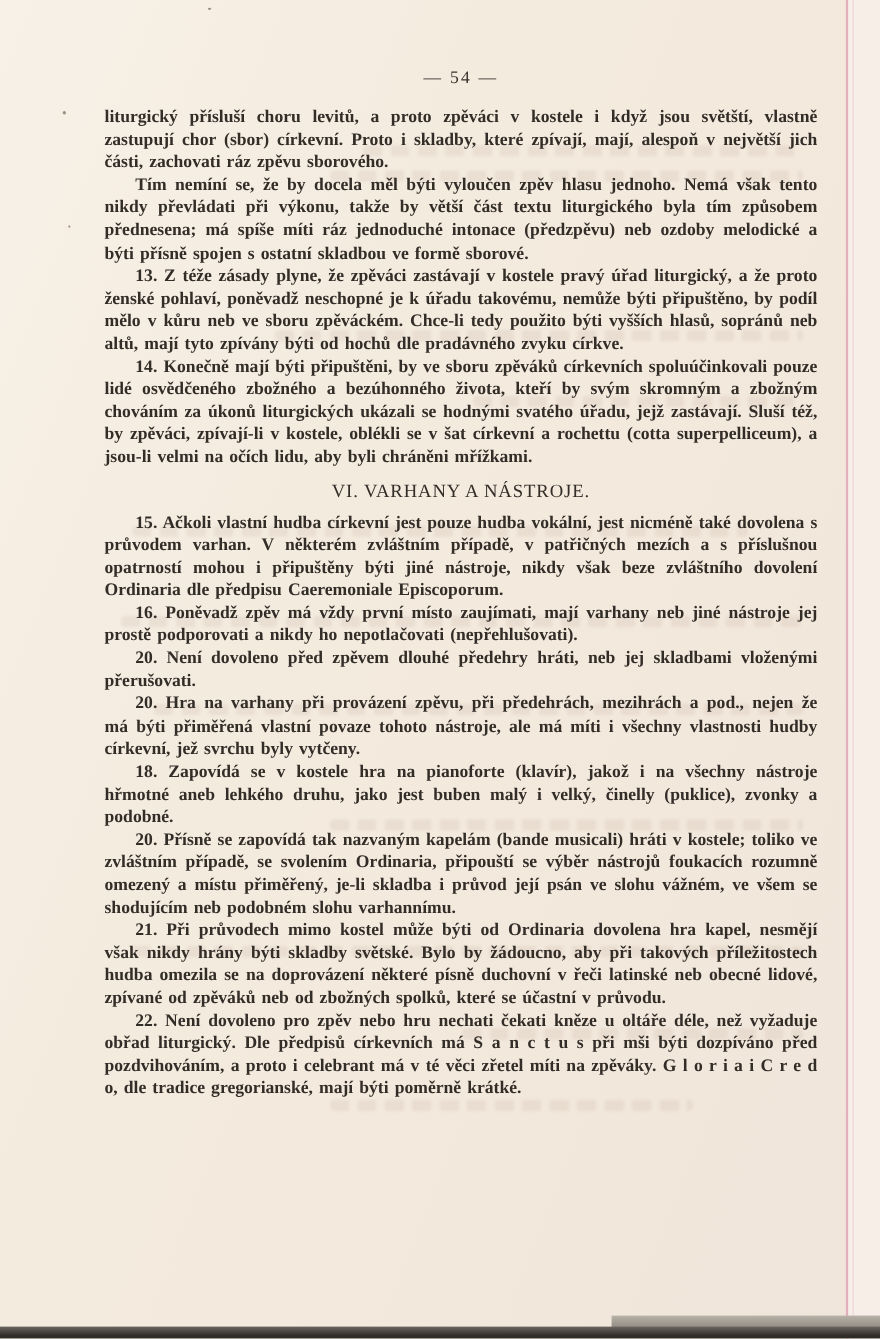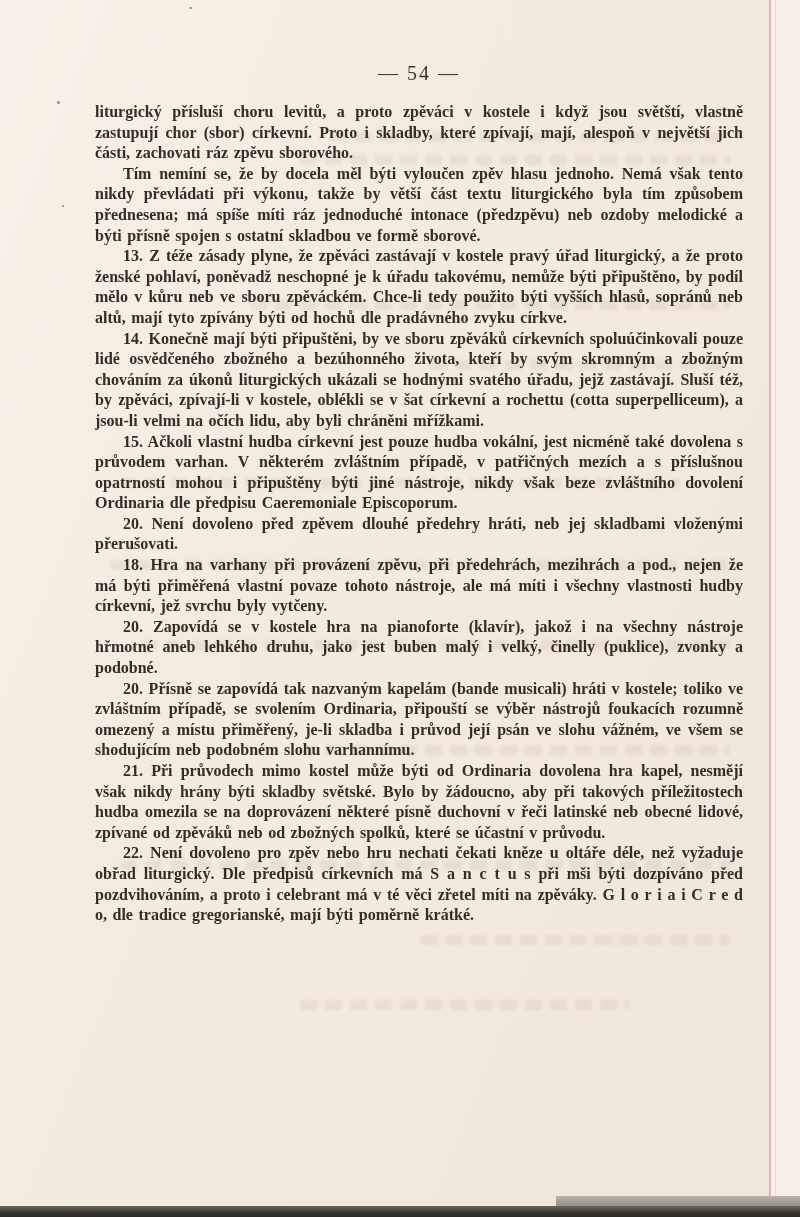--- a/index.html
+++ b/index.html
@@ -17,21 +17,21 @@
   .ghost{
     position:absolute;display:block;height:10px;border-radius:4px;
     background:repeating-linear-gradient(90deg,rgba(158,128,112,.38) 0 17px,rgba(158,128,112,0) 17px 25px);
     filter:blur(1.6px);opacity:.30;pointer-events:none;
   }
   .speck{position:absolute;border-radius:50%;background:#857767;opacity:.8;}
   .text-block{
     position:absolute;left:95px;top:62px;width:648px;
   }
   .page-number{
-    text-align:center;font-size:20px;letter-spacing:2px;
+    text-align:center;font-size:16px;letter-spacing:2px;
     margin:0 0 17px 0;color:#3a332d;
   }
   .text-block p{
     margin:0;font-size:16px;line-height:20.6px;text-align:justify;
     word-spacing:1.5px;color:#332d28;font-weight:bold;
   }
   .text-block p.indent{text-indent:28px;}
   .text-block h2{
     font-weight:normal;font-size:17px;letter-spacing:.8px;
     text-align:center;margin:10px 0 9px 0;color:#332d28;
@@ -66,25 +66,27 @@
   <span class="speck" style="left:62px;top:205px;width:2px;height:2px;"></span>
 
   <div class="text-block">
     <div class="page-number">— 54 —</div>
 
     <p>liturgický přísluší choru levitů, a proto zpěváci v kostele i když jsou světští, vlastně zastupují chor (sbor) církevní. Proto i skladby, které zpívají, mají, alespoň v největší jich části, zachovati ráz zpěvu sborového.</p>
     <p class="indent">Tím nemíní se, že by docela měl býti vyloučen zpěv hlasu jednoho. Nemá však tento nikdy převládati při výkonu, takže by větší část textu liturgického byla tím způsobem přednesena; má spíše míti ráz jednoduché intonace (předzpěvu) neb ozdoby melodické a býti přísně spojen s ostatní skladbou ve formě sborové.</p>
     <p class="indent">13. Z téže zásady plyne, že zpěváci zastávají v kostele pravý úřad liturgický, a že proto ženské pohlaví, poněvadž neschopné je k úřadu takovému, nemůže býti připuštěno, by podíl mělo v kůru neb ve sboru zpěváckém. Chce-li tedy použito býti vyšších hlasů, sopránů neb altů, mají tyto zpívány býti od hochů dle pradávného zvyku církve.</p>
     <p class="indent">14. Konečně mají býti připuštěni, by ve sboru zpěváků církevních spoluúčinkovali pouze lidé osvědčeného zbožného a bezúhonného života, kteří by svým skromným a zbožným chováním za úkonů liturgických ukázali se hodnými svatého úřadu, jejž zastávají. Sluší též, by zpěváci, zpívají-li v kostele, oblékli se v šat církevní a rochettu (cotta superpelliceum), a jsou-li velmi na očích lidu, aby byli chráněni mřížkami.</p>
 
+    <h2>VI. VARHANY A NÁSTROJE.</h2>
 
     <p class="indent">15. Ačkoli vlastní hudba církevní jest pouze hudba vokální, jest nicméně také dovolena s průvodem varhan. V některém zvláštním případě, v patřičných mezích a s příslušnou opatrností mohou i připuštěny býti jiné nástroje, nikdy však beze zvláštního dovolení Ordinaria dle předpisu Caeremoniale Episcoporum.</p>
+    <p class="indent">16. Poněvadž zpěv má vždy první místo zaujímati, mají varhany neb jiné nástroje jej prostě podporovati a nikdy ho nepotlačovati (nepřehlušovati).</p>
     <p class="indent">20. Není dovoleno před zpěvem dlouhé předehry hráti, neb jej skladbami vloženými přerušovati.</p>
-    <p class="indent">18. Hra na varhany při provázení zpěvu, při předehrách, mezihrách a pod., nejen že má býti přiměřená vlastní povaze tohoto nástroje, ale má míti i všechny vlastnosti hudby církevní, jež svrchu byly vytčeny.</p>
-    <p class="indent">20. Zapovídá se v kostele hra na pianoforte (klavír), jakož i na všechny nástroje hřmotné aneb lehkého druhu, jako jest buben malý i velký, činelly (puklice), zvonky a podobné.</p>
+    <p class="indent">20. Hra na varhany při provázení zpěvu, při předehrách, mezihrách a pod., nejen že má býti přiměřená vlastní povaze tohoto nástroje, ale má míti i všechny vlastnosti hudby církevní, jež svrchu byly vytčeny.</p>
+    <p class="indent">18. Zapovídá se v kostele hra na pianoforte (klavír), jakož i na všechny nástroje hřmotné aneb lehkého druhu, jako jest buben malý i velký, činelly (puklice), zvonky a podobné.</p>
     <p class="indent">20. Přísně se zapovídá tak nazvaným kapelám (bande musicali) hráti v kostele; toliko ve zvláštním případě, se svolením Ordinaria, připouští se výběr nástrojů foukacích rozumně omezený a místu přiměřený, je-li skladba i průvod její psán ve slohu vážném, ve všem se shodujícím neb podobném slohu varhannímu.</p>
     <p class="indent">21. Při průvodech mimo kostel může býti od Ordinaria dovolena hra kapel, nesmějí však nikdy hrány býti skladby světské. Bylo by žádoucno, aby při takových příležitostech hudba omezila se na doprovázení některé písně duchovní v řeči latinské neb obecné lidové, zpívané od zpěváků neb od zbožných spolků, které se účastní v průvodu.</p>
 
 
     <p class="indent">22. Není dovoleno pro zpěv nebo hru nechati čekati kněze u oltáře déle, než vyžaduje obřad liturgický. Dle předpisů církevních má S a n c t u s při mši býti dozpíváno před pozdvihováním, a proto i celebrant má v té věci zřetel míti na zpěváky. G l o r i a i C r e d o, dle tradice gregorianské, mají býti poměrně krátké.</p>
   </div>
 
   <div class="edge-strip"></div>
   <div class="edge-line-1"></div>
   <div class="edge-line-2"></div>

